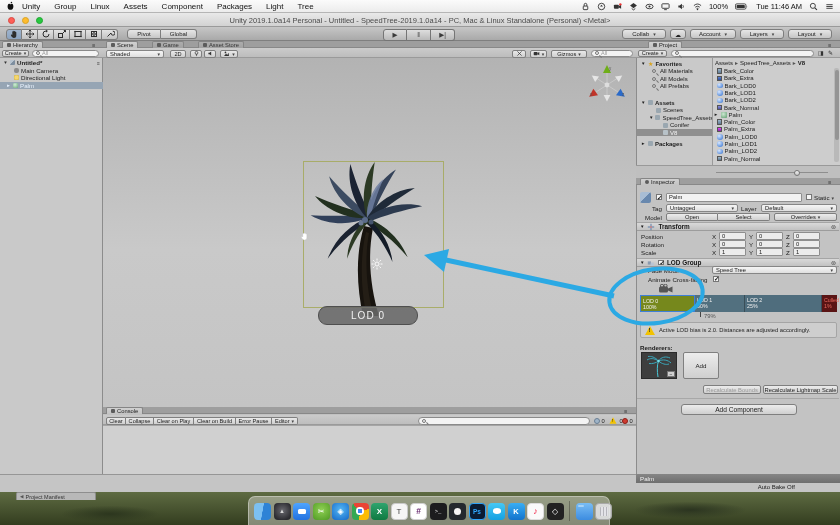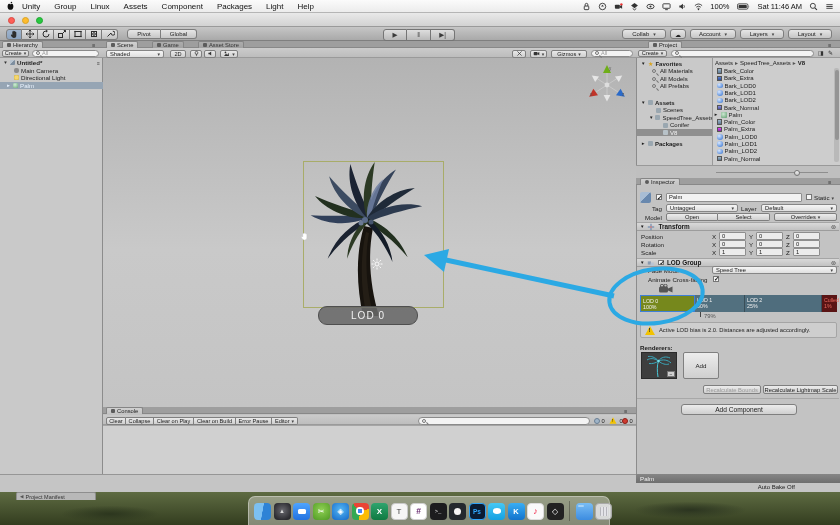--- a/index.html
+++ b/index.html
@@ -128,21 +128,21 @@
   <svg id="apple" class="mi" viewBox="0 0 10 11">
       <path d="M5.2 1.6 C5.8 .6 6.9 .6 6.9 1.4 C6.9 2.2 6 2.5 5.2 2.5 Z M3.4 3 C1.2 3 1 9.6 4.2 9.6 C4.9 9.6 5.1 9.6 5.8 9.6 C9 9.6 8.8 3 6.6 3 C5.8 3 5.8 3.5 5 3.5 C4.2 3.5 4.2 3 3.4 3 Z" fill="#111"></path>
     </svg>
   <span class="app">Unity</span>
   <span class="menu">Group</span>
   <span class="menu">Linux</span>
   <span class="menu">Assets</span>
   <span class="menu">Component</span>
   <span class="menu">Packages</span>
   <span class="menu">Light</span>
-  <span class="menu">Help</span>
+  <span class="menu">Tree</span>
   <span id="mb-right">
     <svg class="mi" viewBox="0 0 10 10">
         <rect x="2.5" y="4.5" width="5" height="4" rx="0.8" fill="none" stroke="#333"></rect>
         <path d="M3.5 4.5 V3 a1.5 1.5 0 0 1 3 0 V4.5" fill="none" stroke="#333"></path>
       </svg>
     <svg class="mi" viewBox="0 0 10 10">
         <circle cx="5" cy="5" r="3.6" fill="none" stroke="#333"></circle>
         <path d="M5 3 L3.4 5 L6.6 5 Z" fill="#333"></path>
       </svg>
     <svg class="mi" viewBox="0 0 10 10">
@@ -169,35 +169,36 @@
     <svg class="mi" viewBox="0 0 10 10">
         <path d="M1 4 a6 6 0 0 1 8 0 M2.5 5.7 a4 4 0 0 1 5 0 M4 7.3 a2 2 0 0 1 2 0" fill="none" stroke="#333"></path>
         <circle cx="5" cy="8.3" r="0.8" fill="#333"></circle>
       </svg>
     <span>100%</span>
     <svg class="mi" style="width:14px" viewBox="0 0 16 10">
         <rect x="0.5" y="2" width="12" height="6" rx="1.5" fill="none" stroke="#333"></rect>
         <rect x="1.8" y="3.2" width="9.4" height="3.6" rx="0.8" fill="#333"></rect>
         <path d="M13.5 4 v2 a1.6 1.6 0 0 0 0 -2" fill="#333"></path>
       </svg>
-    <span>Sat 11:46 AM</span>
+    <span>Tue 11:46 AM</span>
     <svg class="mi" viewBox="0 0 10 10">
         <circle cx="4.3" cy="4.3" r="2.8" fill="none" stroke="#333"></circle>
         <path d="M6.5 6.5 L8.8 8.8" stroke="#333" stroke-width="1.2"></path>
       </svg>
     <svg class="mi" viewBox="0 0 10 10">
         <path d="M1.5 3 H8.5 M1.5 5 H8.5 M1.5 7 H8.5" stroke="#333"></path>
       </svg>
   </span>
 </div>
 
 <div id="titlebar">
   <span class="tl" style="left:8px;background:#ff5f57;border:0.5px solid #d94a43"></span>
   <span class="tl" style="left:22px;background:#febc2e;border:0.5px solid #d9a325"></span>
   <span class="tl" style="left:36px;background:#28c840;border:0.5px solid #1fa832"></span>
+  <div id="title-text">Unity 2019.1.0a14 Personal - Untitled - SpeedTree-2019.1.0a14 - PC, Mac &amp; Linux Standalone (Personal) &lt;Metal&gt;</div>
 </div>
 
 <div id="win"></div>
 
 <div id="utoolbar"></div>
 <div class="tool first sel" style="left:6px">
     <svg width="10" height="10" viewBox="0 0 10 10">
       <path d="M3 8 C2 7 1.6 6 2.2 5.6 C2.6 5.3 3.1 5.6 3.3 6 L3.3 2.8 C3.3 2 4.3 2 4.3 2.8 L4.3 2.3 C4.3 1.5 5.3 1.5 5.3 2.3 L5.3 2.6 C5.3 1.9 6.3 1.9 6.3 2.7 L6.3 3.2 C6.3 2.6 7.3 2.6 7.3 3.4 L7.3 6.5 C7.3 8.3 6.3 9 5 9 C4.2 9 3.6 8.7 3 8 Z" fill="#2d2d2d"></path>
     </svg>
   </div>

